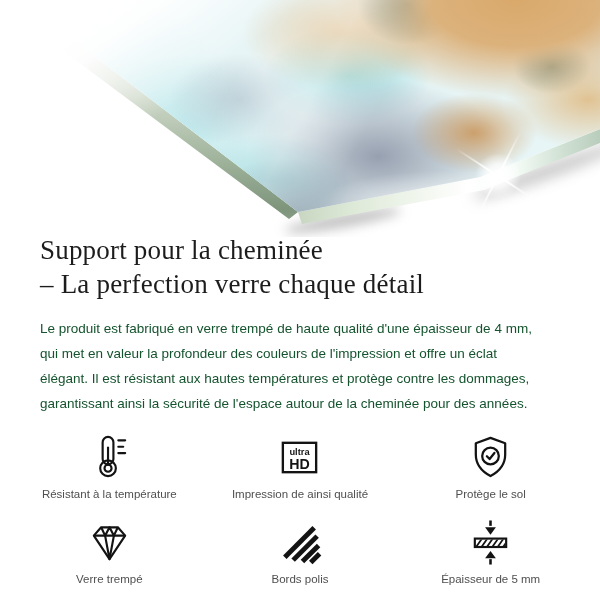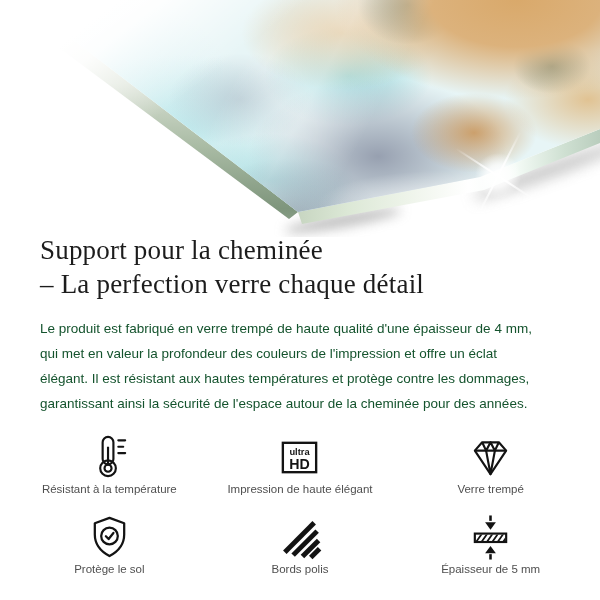--- a/index.html
+++ b/index.html
@@ -49,21 +49,21 @@
   .sparkle .ray2{transform:rotate(117deg);}
   
   h1{margin:-4px 40px 12px;font-family:"Liberation Serif","DejaVu Serif",serif;
      font-weight:400;font-size:27px;line-height:34px;color:#1c1c1c;letter-spacing:.2px;}
   .desc{margin:15px 52px 16px 40px;font-size:13.5px;line-height:25px;color:#14532d;}
   
   .features{margin:10px 14px 0;display:grid;grid-template-columns:repeat(3,1fr);row-gap:16px;}
   .feature{text-align:center;}
   .icon-box{height:50px;display:flex;align-items:center;justify-content:center;}
   .icon-box svg{width:47px;height:47px;display:block;}
-  .feature-label{font-size:11.5px;line-height:14px;color:#4f4f4f;}
+  .feature-label{margin-top:5px;font-size:11.5px;line-height:14px;color:#4f4f4f;}
 </style>
 </head>
 <body>
 
 <div class="page">
 
   <section class="hero">
     <div class="shadow-a"></div>
     <div class="shadow-b"></div>
     <div class="panel-left-edge"></div>
@@ -97,44 +97,44 @@
     </div>
 
     <div class="feature">
       <div class="icon-box">
         <svg viewBox="0 0 48 48" fill="none" stroke="#131313" stroke-width="2.4">
           <rect x="7" y="9" width="34" height="30"></rect>
           <text x="24" y="21.5" font-size="9.5" font-weight="600" text-anchor="middle" fill="#131313" stroke="none" font-family="Liberation Sans, sans-serif">ultra</text>
           <text x="24" y="35.5" font-size="14.5" font-weight="700" text-anchor="middle" fill="#131313" stroke="none" font-family="Liberation Sans, sans-serif">HD</text>
         </svg>
       </div>
-      <div class="feature-label">Impression de haute élégant</div>
+      <div class="feature-label">Impression de ainsi qualité</div>
+    </div>
+
+    <div class="feature">
+      <div class="icon-box">
+        <svg viewBox="0 0 48 48" fill="none" stroke="#131313" stroke-width="2.3">
+          <path d="M24 4 L39 9.5 V21 C39 31.5 32.5 38.5 24 43 C15.5 38.5 9 31.5 9 21 V9.5 Z" stroke-linejoin="round"></path>
+          <circle cx="24" cy="22.5" r="8.5"></circle>
+          <path d="M20.3 22.7 l2.8 2.9 l4.9 -6.2" stroke-linecap="round" stroke-linejoin="round"></path>
+        </svg>
+      </div>
+      <div class="feature-label">Protège le sol</div>
     </div>
 
     <div class="feature">
       <div class="icon-box">
         <svg viewBox="0 0 48 48" fill="none" stroke="#131313" stroke-width="2.2" stroke-linejoin="round">
           <path d="M15.5 8.5 H32.5 L40 17 L24 41 L8 17 Z"></path>
           <path d="M8 17 H40"></path>
           <path d="M15.5 8.5 L19.5 17 L24 8.5 L28.5 17 L32.5 8.5"></path>
           <path d="M19.5 17 L24 41 L28.5 17"></path>
         </svg>
       </div>
       <div class="feature-label">Verre trempé</div>
-    </div>
-
-    <div class="feature">
-      <div class="icon-box">
-        <svg viewBox="0 0 48 48" fill="none" stroke="#131313" stroke-width="2.3">
-          <path d="M24 4 L39 9.5 V21 C39 31.5 32.5 38.5 24 43 C15.5 38.5 9 31.5 9 21 V9.5 Z" stroke-linejoin="round"></path>
-          <circle cx="24" cy="22.5" r="8.5"></circle>
-          <path d="M20.3 22.7 l2.8 2.9 l4.9 -6.2" stroke-linecap="round" stroke-linejoin="round"></path>
-        </svg>
-      </div>
-      <div class="feature-label">Protège le sol</div>
     </div>
 
     <div class="feature">
       <div class="icon-box">
         <svg viewBox="0 0 48 48" fill="none" stroke="#131313" stroke-width="5" stroke-linecap="butt">
           <path d="M9 39 L39 9"></path>
           <path d="M17.5 42 L42 17.5"></path>
           <path d="M27 43.5 L43.5 27"></path>
           <path d="M35.5 44.5 L44.5 35.5"></path>
         </svg>

